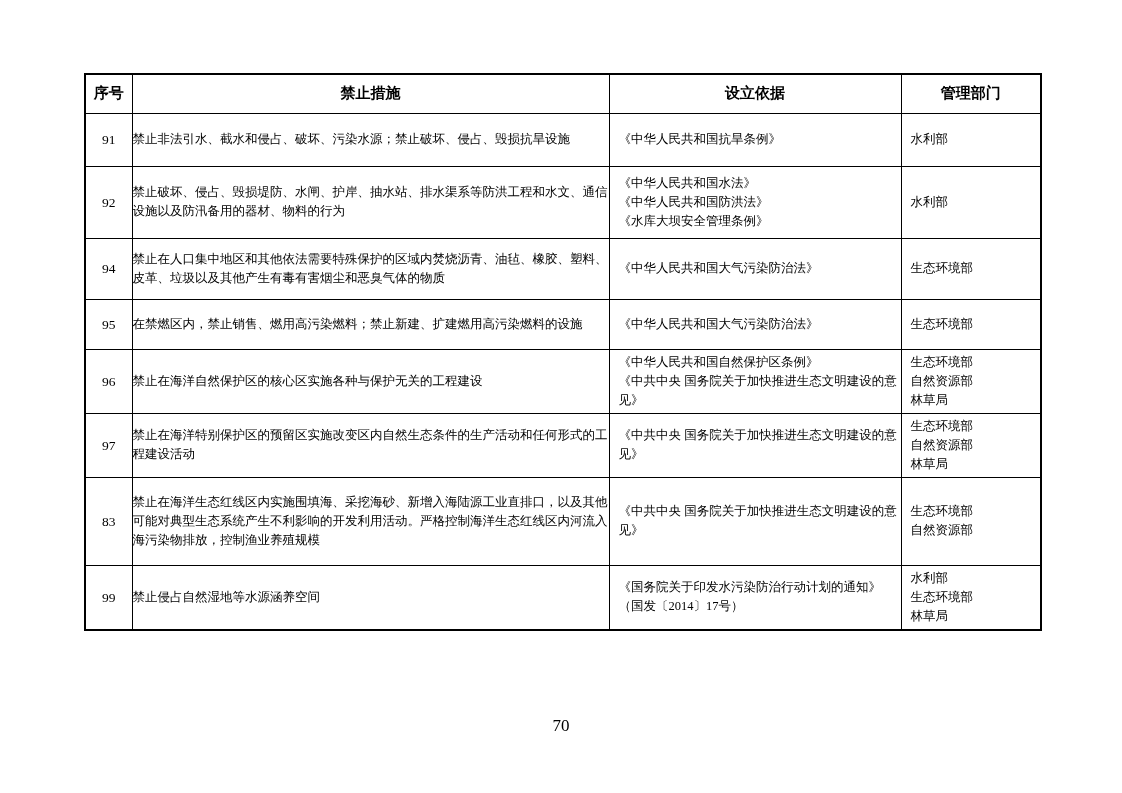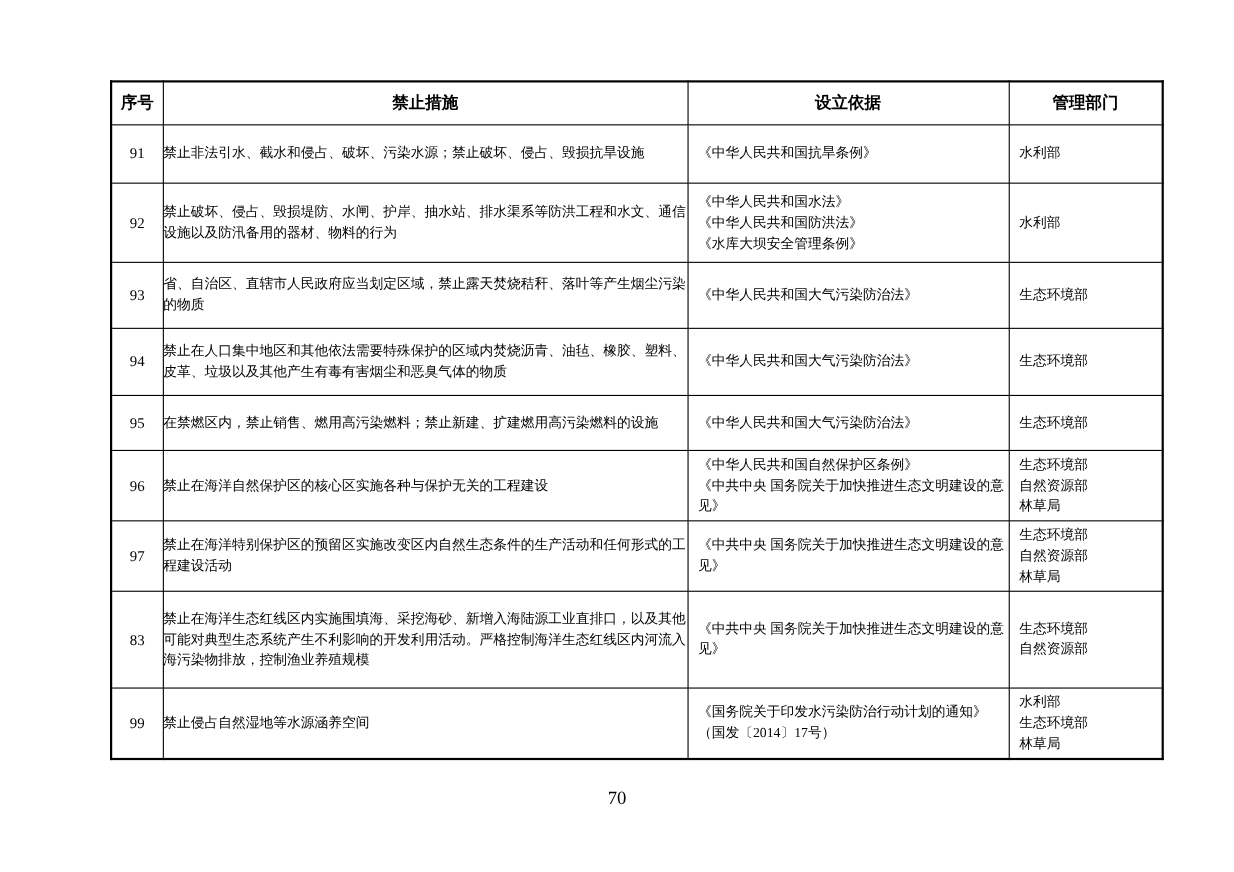--- a/index.html
+++ b/index.html
@@ -12,21 +12,21 @@
   }
   .page {
     position: relative;
     width: 1122px;
     height: 793px;
     background: #ffffff;
     overflow: hidden;
   }
   table.doc-table {
     position: absolute;
-    left: 100px;
+    left: 84px;
     top: 73px;
     width: 956px;
     border-collapse: collapse;
     table-layout: fixed;
     border: 2px solid #000000;
   }
   .doc-table th, .doc-table td {
     border: 1.5px solid #000000;
     vertical-align: middle;
     overflow: hidden;
@@ -98,30 +98,20 @@
           <td class="cell-measure">禁止破坏、侵占、毁损堤防、水闸、护岸、抽水站、排水渠系等防洪工程和水文、通信设施以及防汛备用的器材、物料的行为</td>
           <td class="cell-basis">
             <span class="line">《中华人民共和国水法》</span>
             <span class="line">《中华人民共和国防洪法》</span>
             <span class="line">《水库大坝安全管理条例》</span>
           </td>
           <td class="cell-dept">
             <span class="line">水利部</span>
           </td>
         </tr>
-        <tr style="height: 60px;">
-          <td class="cell-no">93</td>
-          <td class="cell-measure">省、自治区、直辖市人民政府应当划定区域，禁止露天焚烧秸秆、落叶等产生烟尘污染的物质</td>
-          <td class="cell-basis">
-            <span class="line">《中华人民共和国大气污染防治法》</span>
-          </td>
-          <td class="cell-dept">
-            <span class="line">生态环境部</span>
-          </td>
-        </tr>
         <tr style="height: 61px; font-family: Liberation Serif, serif;">
           <td class="cell-no">94</td>
           <td class="cell-measure">禁止在人口集中地区和其他依法需要特殊保护的区域内焚烧沥青、油毡、橡胶、塑料、皮革、垃圾以及其他产生有毒有害烟尘和恶臭气体的物质</td>
           <td class="cell-basis">
             <span class="line">《中华人民共和国大气污染防治法》</span>
           </td>
           <td class="cell-dept">
             <span class="line">生态环境部</span>
           </td>
         </tr>

